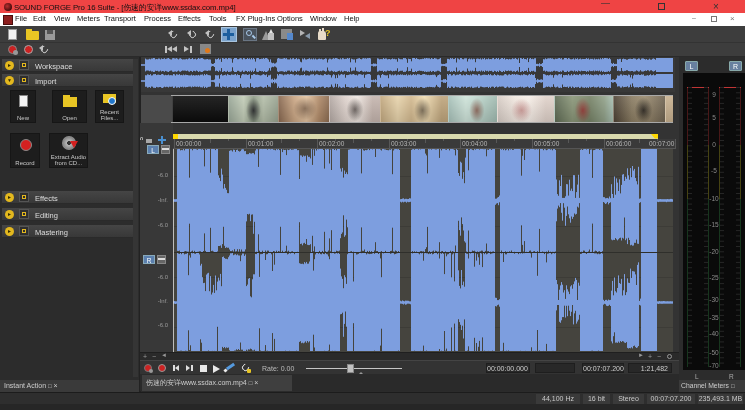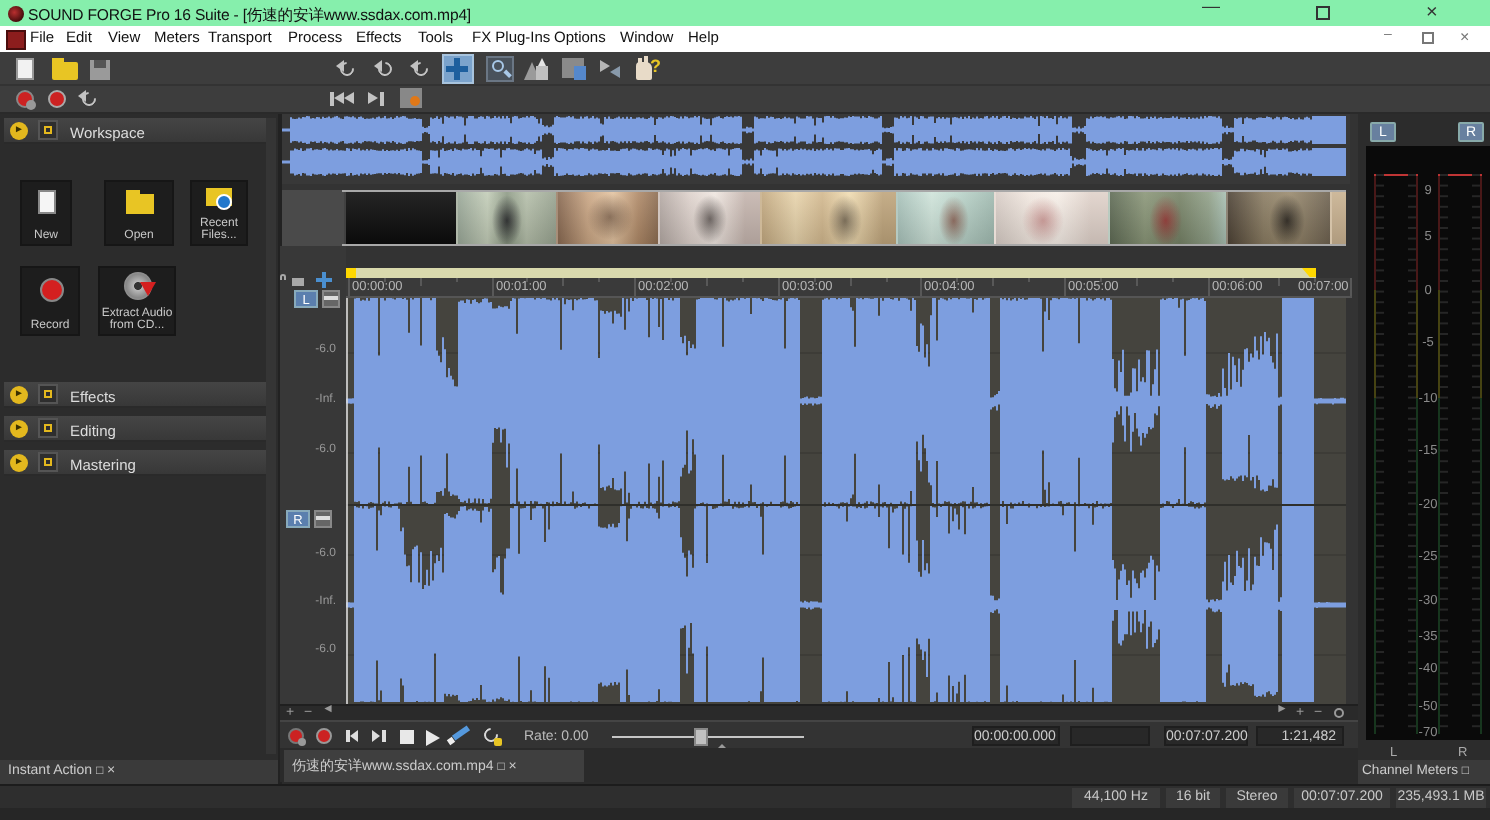--- a/index.html
+++ b/index.html
@@ -1,19 +1,19 @@
 <!DOCTYPE html>
 <html><head><meta charset="utf-8"><style>
 *{margin:0;padding:0;box-sizing:border-box}
 html,body{width:745px;height:410px;overflow:hidden;background:#2b2b2b;
  font-family:"Liberation Sans",sans-serif;-webkit-font-smoothing:antialiased}
 #app{position:relative;width:745px;height:410px}
 .abs{position:absolute}
 
-#title{left:0;top:0;width:745px;height:13px;background:#86efac;font-size:7.8px;color:#111}
+#title{left:0;top:0;width:745px;height:13px;background:#ef4444;font-size:7.8px;color:#111}
 #title .txt{position:absolute;left:14px;top:2px;letter-spacing:-0.1px}
 #ticon{position:absolute;left:4px;top:2.5px;width:8px;height:8px;border-radius:50%;background:radial-gradient(circle at 40% 40%,#b92f2f,#3d0a0a 75%);}
 .winbtn{position:absolute;top:0px;color:#333;font-size:9px}
 
 #menu{left:0;top:13px;width:745px;height:13px;background:#fff;font-size:7.5px;color:#111}
 #menu span{position:absolute;top:1px}
 #micon{position:absolute;left:3px;top:14.5px;width:10px;height:10px;background:#8c1d1d;border:1px solid #4a0d0d}
 
 #tb1{left:0;top:26px;width:745px;height:17px;background:#3d3d3d;border-bottom:1px solid #333}
 #tb2{left:0;top:43px;width:745px;height:14px;background:#3d3d3d;border-bottom:1px solid #2a2a2a}
@@ -143,20 +143,27 @@
 
 <div class="abs" id="editbg"></div>
 
 <div class="abs" id="lpanel">
   <div class="phdr" style="top:2px">
         <span class="ycirc">►</span>
         <span class="hico">
           <i style="position:absolute;left:2px;top:2px;width:4px;height:4px;border:1px solid #e3b81e"></i>
         </span>
         <span class="htxt">Workspace</span>
+      </div>
+      <div class="phdr" style="top:17px">
+        <span class="ycirc dn">▼</span>
+        <span class="hico">
+          <i style="position:absolute;left:2px;top:2px;width:4px;height:4px;border:1px solid #e3b81e"></i>
+        </span>
+        <span class="htxt">Import</span>
       </div>
       <div class="phdr" style="top:134px">
         <span class="ycirc">►</span>
         <span class="hico">
           <i style="position:absolute;left:2px;top:2px;width:4px;height:4px;border:1px solid #e3b81e"></i>
         </span>
         <span class="htxt">Effects</span>
       </div>
       <div class="phdr" style="top:168px">
         <span class="ycirc">►</span>

